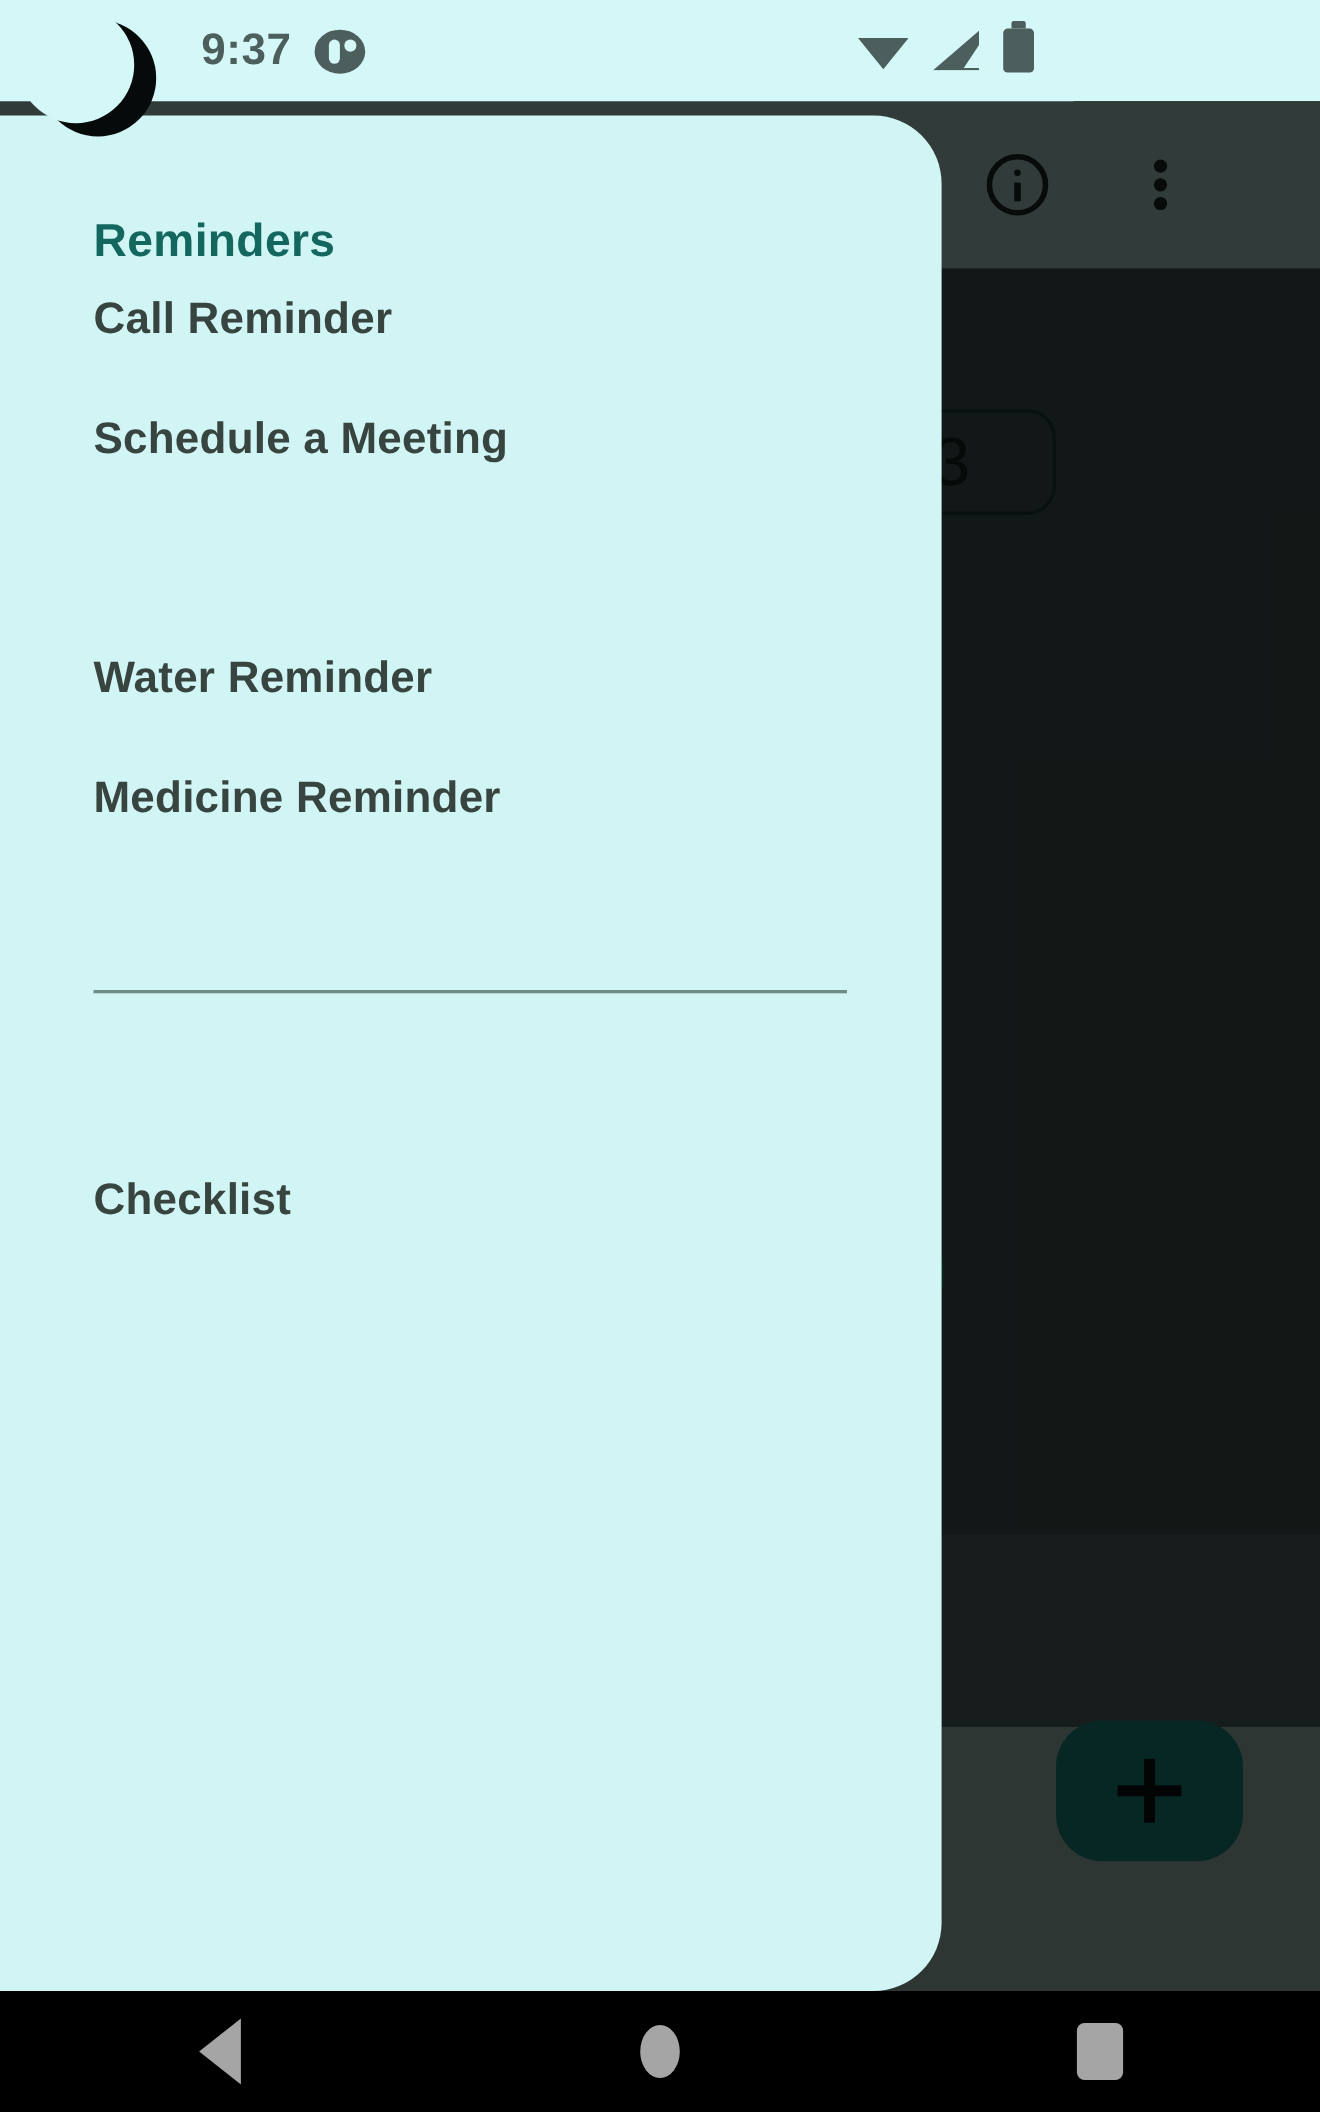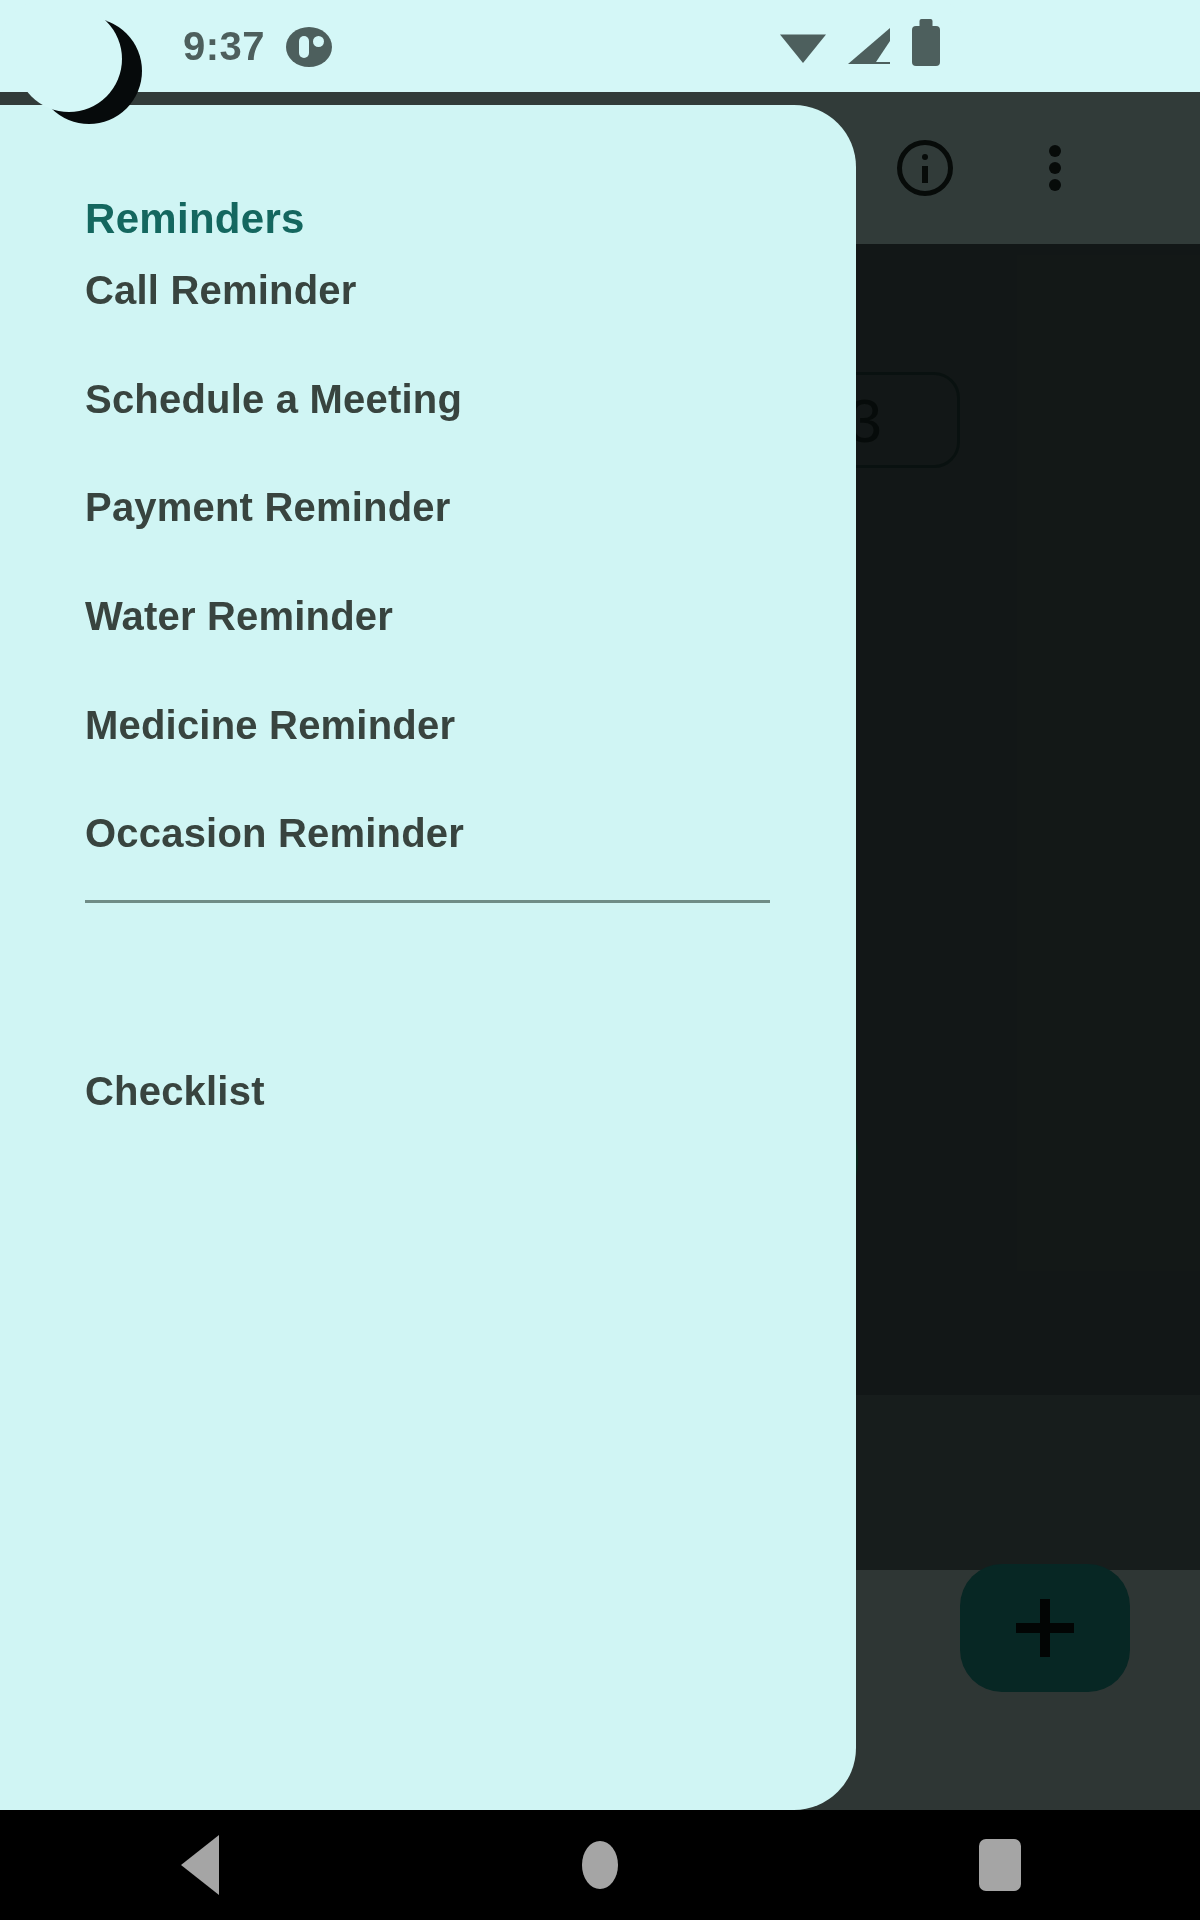--- a/index.html
+++ b/index.html
@@ -390,24 +390,22 @@
     </div>
   </div>
 
   <div id="scrim"></div>
 
   <div id="drawer">
     <div id="drawer-header">Reminders</div>
 
     <div class="drawer-item" style="top:272px">Schedule a Meeting</div>
     <div class="drawer-item" style="top:163px">Call Reminder</div>
-    <div class="drawer-item" style="top:380px">Payment Reminder</div>
     <div class="drawer-item" style="top:598px">Medicine Reminder</div>
     <div class="drawer-item" style="top:489px">Water Reminder</div>
-    <div class="drawer-item" style="top:706px">Occasion Reminder</div>
 
     <div id="drawer-divider"></div>
 
     <div class="drawer-item" style="top:964px">Checklist</div>
   </div>
 
   <div id="status-bar">
     <div id="moon-icon">
       <div class="moon-disc"></div>
       <div class="moon-cut"></div>

